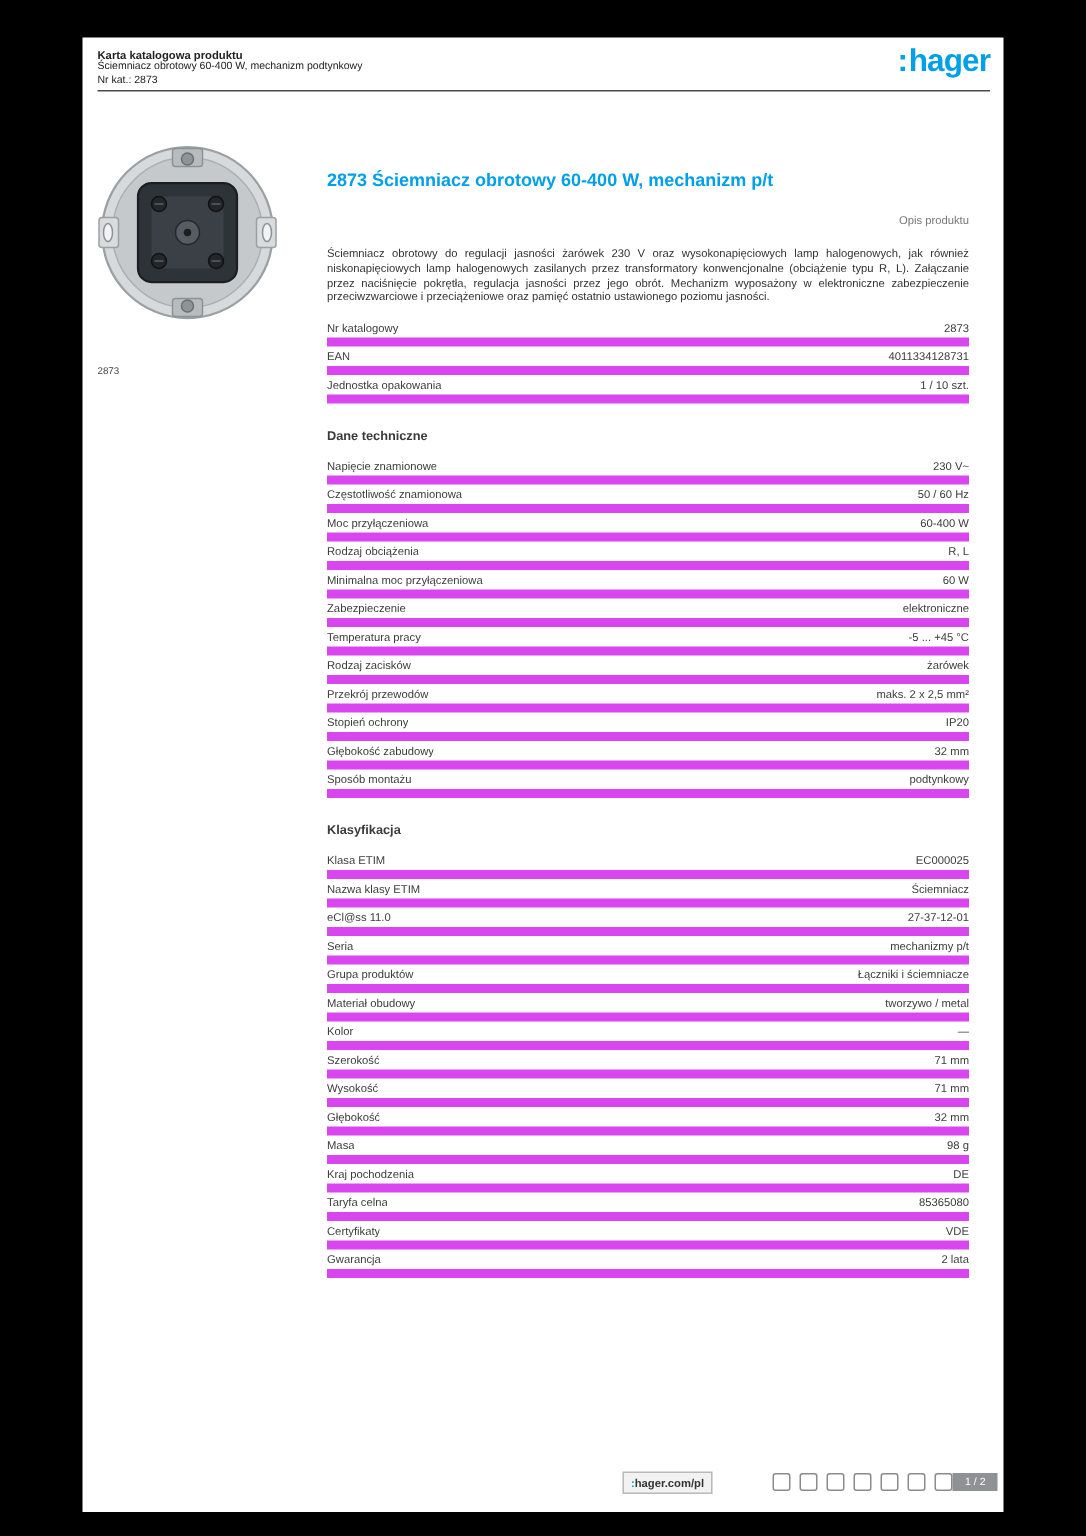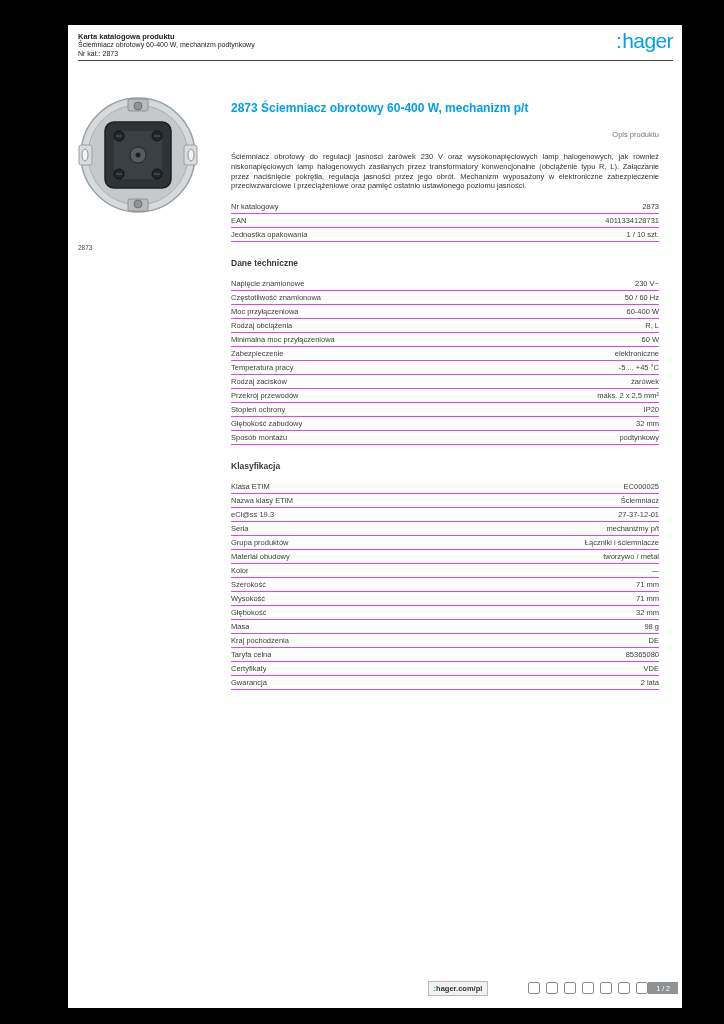--- a/index.html
+++ b/index.html
@@ -1,42 +1,42 @@
 <!DOCTYPE html>
 <html><head>
 <meta charset="utf-8">
 <style>
   html,body{margin:0;padding:0;background:#000;width:724px;height:1024px;overflow:hidden;
     font-family:"Liberation Sans", sans-serif;-webkit-font-smoothing:antialiased;}
   .canvas{position:relative;width:724px;height:1024px;background:#000;}
-  .page{position:absolute;left:55px;top:25px;width:614px;height:983px;background:#ffffff;margin-left:13px;}
+  .page{position:absolute;left:55px;top:25px;width:614px;height:983px;background:#ffffff;}
 
   
   .hdr-left{position:absolute;left:10px;top:7px;color:#222;}
   .hdr-line1{font-size:7.5px;font-weight:bold;line-height:9px;}
   .hdr-line2{font-size:7px;line-height:8.5px;}
   .hdr-line3{font-size:7px;line-height:8.5px;}
   .hdr-rule{position:absolute;left:10px;right:9px;top:35px;border-top:1px solid #4a4a4a;}
-  .logo{position:absolute;right:9px;top:4px;font-size:21px;font-weight:normal;color:#00a0e6;
+  .logo{position:absolute;right:9px;top:4px;font-size:21px;font-weight:bold;color:#00a0e6;
     letter-spacing:-0.6px;}
   .logo .colon{margin-right:1px;}
 
   
   .photo-wrap{position:absolute;left:10px;top:70px;width:120px;height:120px;}
   .photo-caption{position:absolute;left:10px;top:219px;font-size:6.5px;color:#444;}
 
   
-  .content{position:absolute;left:163px;top:76px;width:428px;}
+  .content{position:absolute;left:163px;top:88px;width:428px;}
   .title{font-size:12px;font-weight:bold;color:#00a0e6;line-height:14px;}
   .subtitle{margin-top:15px;font-size:7.5px;color:#777;text-align:right;}
   .description{margin-top:13px;font-size:7.5px;line-height:1.3;color:#333;text-align:justify;}
 
   .rows{margin-top:9px;}
   .spec-row{display:flex;justify-content:space-between;
-    padding:2px 0 2px;border-bottom:1px solid #d946ef;font-size:7.5px;color:#3c3c3c;gap:35px;}
+    padding:2px 0 2px;border-bottom:6px solid #d946ef;font-size:7.5px;color:#3c3c3c;gap:35px;}
   .spec-label{white-space:nowrap;overflow:hidden;text-overflow:ellipsis;max-width:70%;}
   .spec-value{white-space:nowrap;text-align:right;color:#3c3c3c;}
 
   .section-heading{margin-top:16px;margin-bottom:2px;font-size:8.5px;font-weight:bold;color:#3a3a3a;}
 
   
   .footer{position:absolute;left:4px;right:4px;bottom:12px;height:16px;
     display:flex;align-items:center;justify-content:flex-end;}
   .site-badge{border:1px solid #b9b9b9;background:#f2f2f2;color:#333;
     font-size:7.5px;font-weight:bold;padding:2px 5px;}
@@ -164,21 +164,21 @@
       <div class="rows">
           <div class="spec-row">
           <span class="spec-label">Klasa ETIM</span>
           <span class="spec-value">EC000025</span>
         </div>
           <div class="spec-row">
           <span class="spec-label">Nazwa klasy ETIM</span>
           <span class="spec-value">Ściemniacz</span>
         </div>
           <div class="spec-row">
-          <span class="spec-label">eCl@ss 19.3</span>
+          <span class="spec-label">eCl@ss 11.0</span>
           <span class="spec-value">27-37-12-01</span>
         </div>
           <div class="spec-row">
           <span class="spec-label">Seria</span>
           <span class="spec-value">mechanizmy p/t</span>
         </div>
           <div class="spec-row">
           <span class="spec-label">Grupa produktów</span>
           <span class="spec-value">Łączniki i ściemniacze</span>
         </div>

